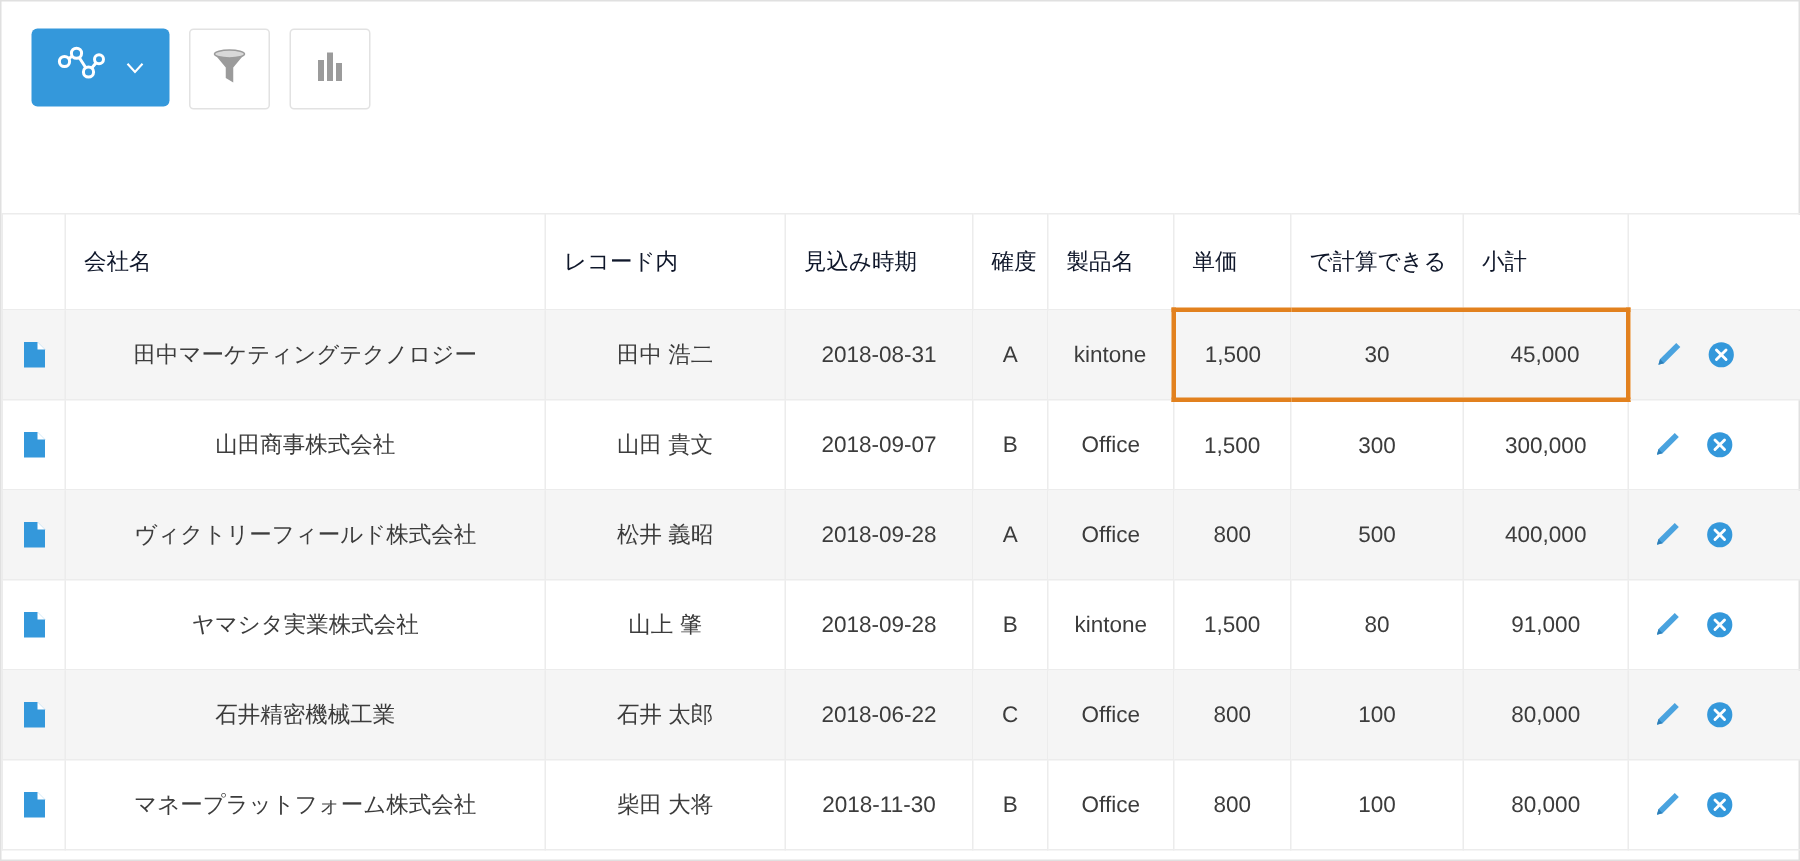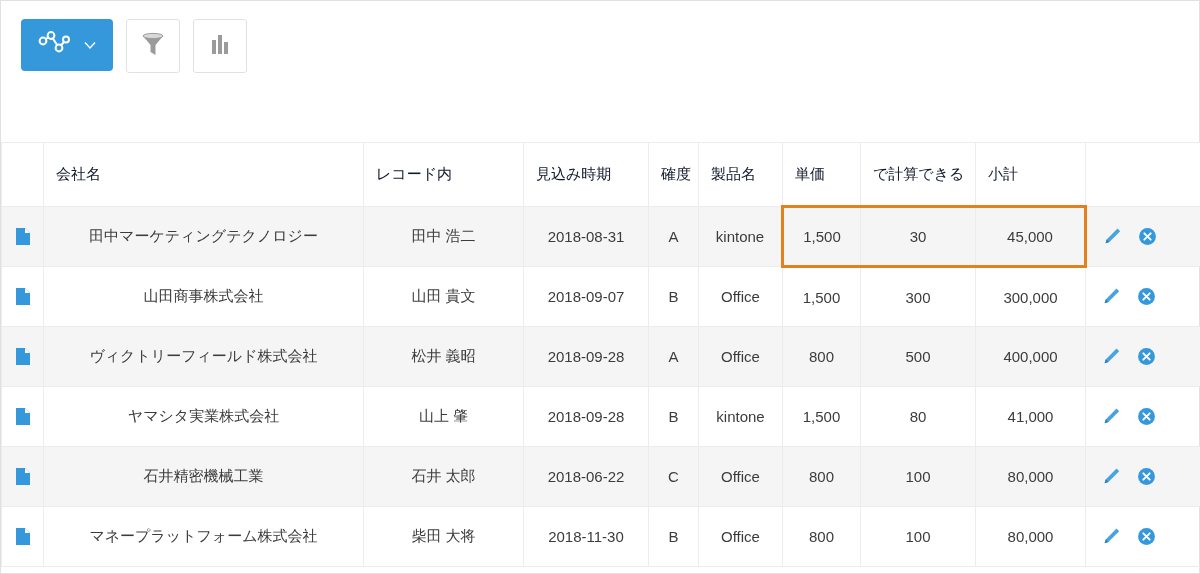--- a/index.html
+++ b/index.html
@@ -325,21 +325,21 @@
                   <path d="M1 1 H10 L15 6 V18 H1 Z" fill="#3498db"></path>
                   <path d="M10 1 L15 6 H10 Z" fill="#ffffff"></path>
                 </svg></span></td>
             <td>ヤマシタ実業株式会社</td>
             <td>山上 肇</td>
             <td>2018-09-28</td>
             <td>B</td>
             <td>kintone</td>
             <td class="">1,500</td>
             <td class="num">80</td>
-            <td class="num">41,000</td>
+            <td class="num">91,000</td>
             <td class="col-ac">
               <span class="actions">
                 <span>
                   <svg class="act" width="19" height="19" viewBox="0 0 19 19">
                     <path d="M14.5 1.6 L17.2 4.3 L6.4 15.1 L2.6 16.2 L3.7 12.4 Z" fill="#4aa3df"></path>
                     <path d="M3.7 12.4 L6.4 15.1 L2.6 16.2 Z" fill="#2d7fb8"></path>
                   </svg>
                 </span>
                 <span>
                   <svg class="act" width="19" height="19" viewBox="0 0 19 19">

